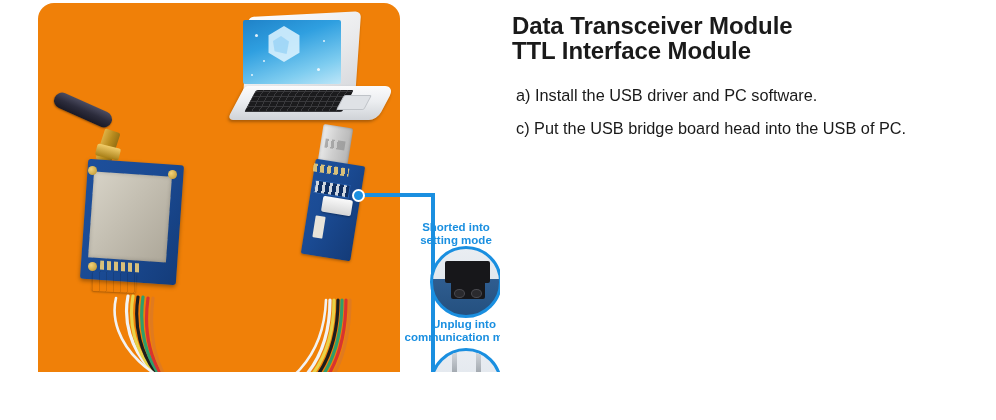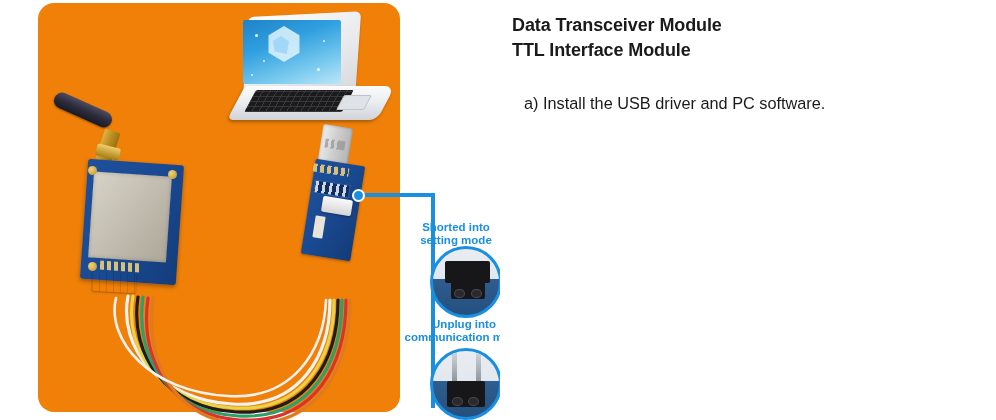--- a/index.html
+++ b/index.html
@@ -18,21 +18,21 @@
     position: relative;
     width: 996px;
     height: 420px;
     background: #ffffff;
   }
 
   
   #illustration {
     position: absolute;
     left: 0; top: 0;
-    width: 500px; height: 420px;
+    width: 500px; height: 372px;
     overflow: hidden;
   }
   #orange-panel {
     position: absolute;
     left: 38px; top: 3px;
     width: 362px; height: 409px;
     background: #F08008;
     border-radius: 16px;
   }
 
@@ -271,37 +271,37 @@
 
   
   #text-col {
     position: absolute;
     left: 512px; top: 0;
     width: 476px; height: 420px;
   }
   #title {
     margin: 0;
     padding-top: 13px;
-    font-size: 18px;
+    font-size: 24px;
     font-weight: bold;
     color: #1a1a1a;
     line-height: 25px;
     letter-spacing: -0.1px;
   }
   #title .t-line { display: block; }
   #steps {
     margin: 0;
     padding: 14px 0 0 0;
     list-style: none;
   }
   #steps li {
     font-size: 16.3px;
     color: #1a1a1a;
     line-height: 29px;
-    margin: 12px;
+    margin: 4px;
     padding-left: 22px;
     text-indent: -22px;
   }
 </style>
 </head>
 <body>
 
 <div id="root">
 
   <div id="illustration">
@@ -391,16 +391,17 @@
     </div>
   </div>
 
   <div id="text-col">
     <h1 id="title">
       <span class="t-line">Data Transceiver Module</span>
       <span class="t-line">TTL Interface Module</span>
     </h1>
     <ul id="steps">
       <li>a) Install the USB driver and PC software.</li>
+      <li>c) Put the USB bridge board head into the USB of PC.</li>
     </ul>
   </div>
 
 </div>
 
 </body></html>

